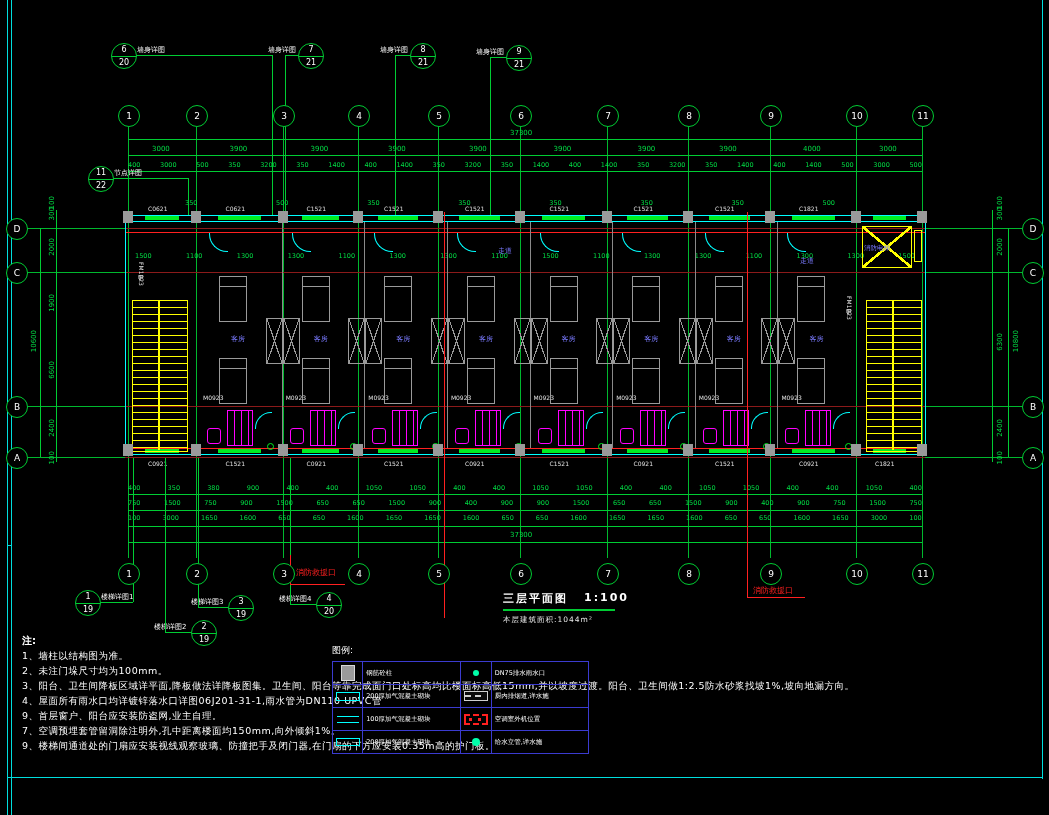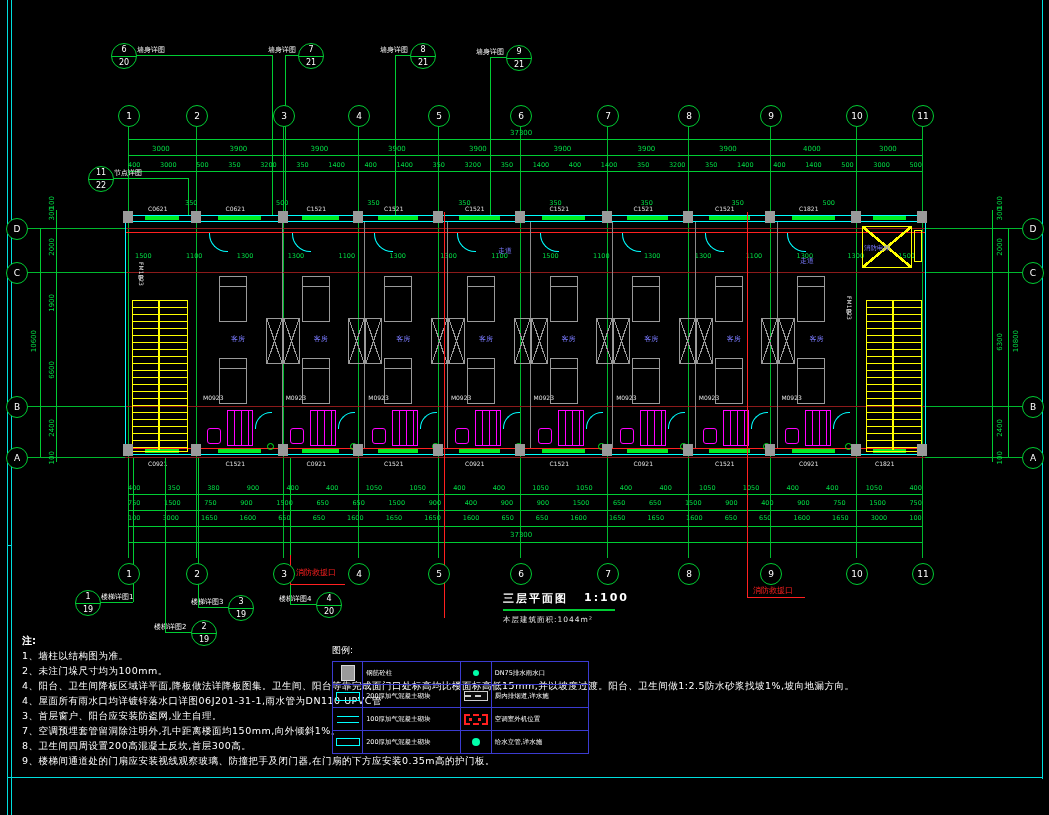--- a/index.html
+++ b/index.html
@@ -548,25 +548,24 @@
     </div>
     <div id="title-underline"></div>
     <div id="area-note">本层建筑面积:1044m²</div>
   </div>
 
   <div id="notes">
     <div id="notes-heading">注:</div>
     <div id="notes-list">
         <div class="note-item">1、墙柱以结构图为准。</div>
         <div class="note-item">2、未注门垛尺寸均为100mm。</div>
-        <div class="note-item">4、阳台、卫生间降板区域详平面,降板做法详降板图集。卫生间、阳台等靠完成面门口处标高均比楼面标高低15mm,并以坡度过渡。阳台、卫生间做1:2.5防水砂浆找坡1%,坡向地漏方向。</div>
+        <div class="note-item">3、阳台、卫生间降板区域详平面,降板做法详降板图集。卫生间、阳台等靠完成面门口处标高均比楼面标高低15mm,并以坡度过渡。阳台、卫生间做1:2.5防水砂浆找坡1%,坡向地漏方向。</div>
         <div class="note-item">4、屋面所有雨水口均详镀锌落水口详图06J201-31-1,雨水管为DN110 UPVC管</div>
-        <div class="note-item">3、首层窗户、阳台应安装防盗网,业主自理。</div>
+        <div class="note-item">9、首层窗户、阳台应安装防盗网,业主自理。</div>
         <div class="note-item">7、空调预埋套管留洞除注明外,孔中距离楼面均150mm,向外倾斜1%。</div>
-        <div class="note-item">8、卫生间四周设置200高混凝土反坎,首层300高。</div>
         <div class="note-item">9、楼梯间通道处的门扇应安装视线观察玻璃、防撞把手及闭门器,在门扇的下方应安装0.35m高的护门板。</div>
       </div>
   </div>
 
   <div id="legend">
     <div id="legend-heading">图例:</div>
     <div id="legend-table">
         <div class="lg-row">
           <div class="lg-cell lg-sym">
             <div style="display: flex; flex-direction: column; align-items: center;">

